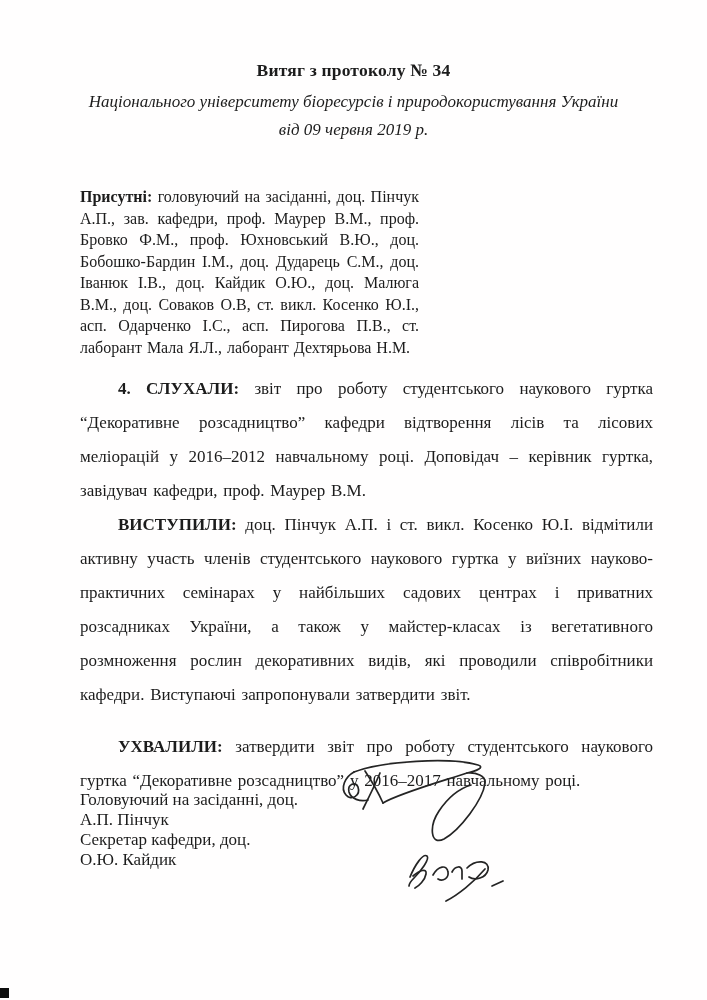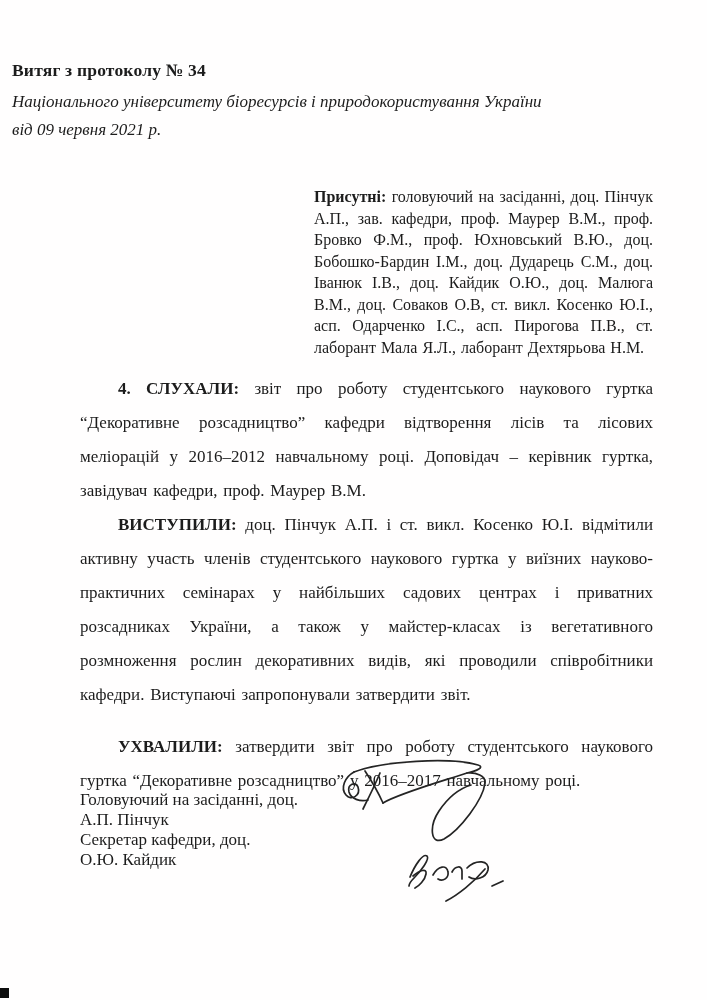--- a/index.html
+++ b/index.html
@@ -11,22 +11,23 @@
     background: #fffefe;
     overflow: hidden;
     font-family: "Liberation Serif", serif;
     color: #1c1c1c;
   }
 
   
   .header {
     position: absolute;
     top: 60px;
-    left: 12px;
+    left: 0;
     right: 0;
+    text-align: center;
   }
   .doc-title {
     font-size: 17.5px;
     font-weight: bold;
     letter-spacing: 0.2px;
     margin-bottom: 7px;
   }
   .doc-subtitle {
     font-size: 17px;
     font-style: italic;
@@ -34,21 +35,20 @@
   }
 
   
   .body-flow {
     position: absolute;
     top: 186px;
     left: 80px;
     width: 573px;
   }
   .attendees {
-    margin-left: 234px;
     width: 339px;
     font-size: 16px;
     line-height: 21.5px;
     text-align: justify;
     text-align-last: left;
     word-spacing: 1px;
   }
   .bold { font-weight: bold; }
 
   .para {
@@ -110,21 +110,21 @@
 </style>
 </head>
 <body>
 
 <div class="page">
 
   <div class="header">
     <div class="doc-title">Витяг з протоколу № 34</div>
     <div class="doc-subtitle">
       <div>Національного університету біоресурсів і природокористування України</div>
-      <div>від 09 червня 2021 р.</div>
+      <div>від 09 червня 2019 р.</div>
     </div>
   </div>
 
   <div class="body-flow">
 
     <div class="attendees">
       <span class="bold">Присутні:</span>
       <span>головуючий на засіданні, доц. Пінчук А.П., зав. кафедри, проф. Маурер В.М., проф. Бровко Ф.М., проф. Юхновський В.Ю., доц. Бобошко-Бардин І.М., доц. Дударець С.М., доц. Іванюк І.В., доц. Кайдик О.Ю., доц. Малюга В.М., доц. Соваков О.В, ст. викл. Косенко Ю.І., асп. Одарченко І.С., асп. Пирогова П.В., ст. лаборант Мала Я.Л., лаборант Дехтярьова Н.М.</span>
     </div>
 

